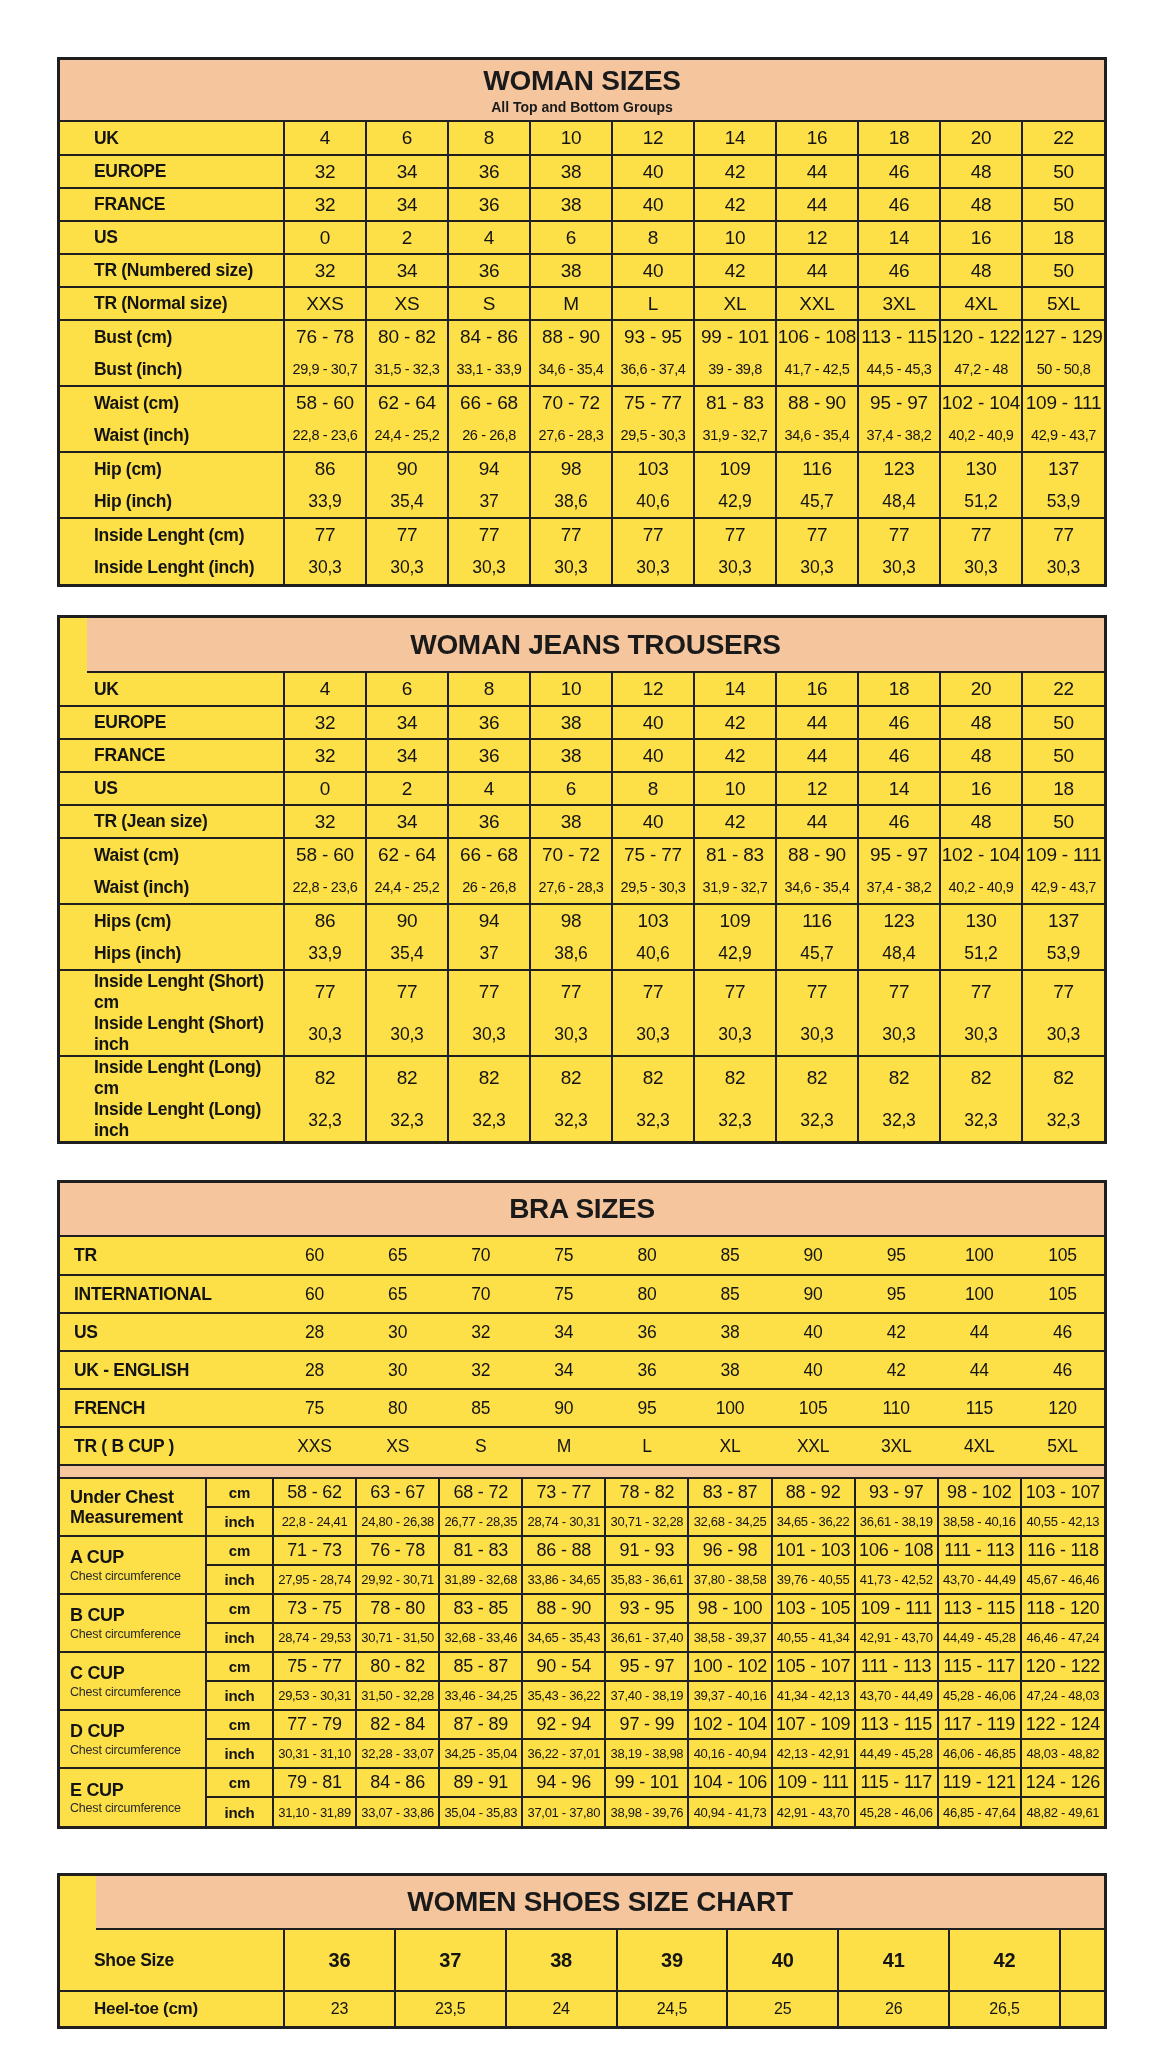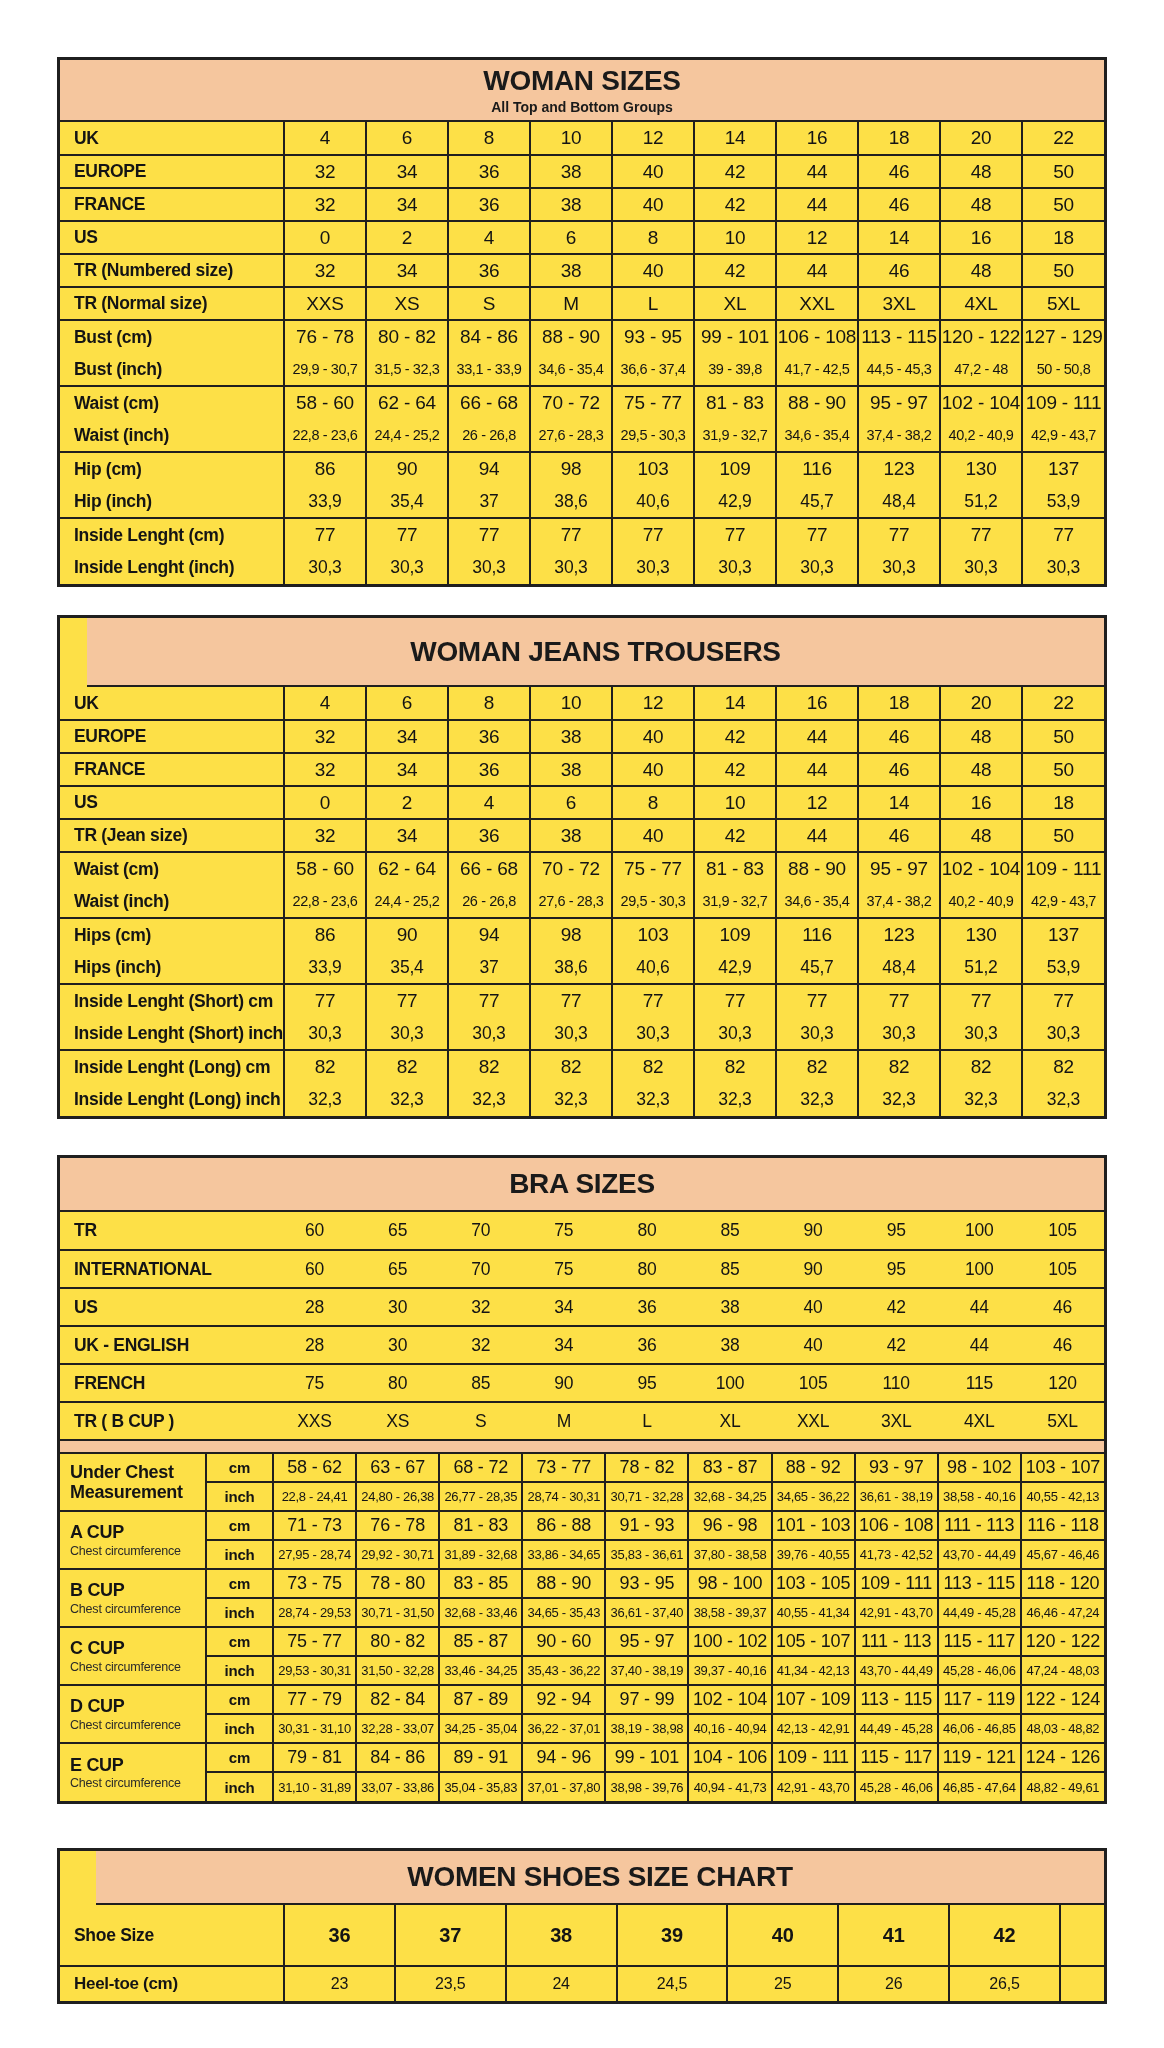--- a/index.html
+++ b/index.html
@@ -8,28 +8,28 @@
     --txt:#141414;
   }
   *{box-sizing:border-box;margin:0;padding:0;}
   body{background:#ffffff;font-family:"Liberation Sans","DejaVu Sans",sans-serif;color:var(--txt);}
   .page{position:relative;width:1164px;height:2048px;background:#ffffff;padding:57px 0 0 57px;overflow:hidden;}
   .tblwrap{width:1050px;border:3px solid var(--bd);background:#fde047;}
   .thead{background:var(--peach);border-bottom:2.5px solid var(--bd);display:flex;flex-direction:column;align-items:center;justify-content:center;}
   .thead .title{font-weight:700;font-size:28px;letter-spacing:-0.3px;color:#1a1a1a;}
   .thead .subtitle{font-weight:700;font-size:14px;margin-top:2px;color:#1a1a1a;}
   #t1 .thead{height:62px;}
-  #t2 .thead{height:69px;margin-left:27px;}
+  #t2 .thead{height:55px;margin-left:27px;}
   #t3 .thead{height:54px;justify-content:center;}
   #t4 .thead{height:54px;margin-left:36px;}
   table{border-collapse:collapse;table-layout:fixed;width:100%;}
   td{padding:0;text-align:center;vertical-align:middle;letter-spacing:-0.2px;}
   
   .sztbl td{border-left:2px solid var(--bd);height:33px;}
-  .sztbl td:first-child{border-left:none;}
+  .sztbl td:first-child{border-left:none;padding-left:34px;}
   .sztbl tr.gt td{border-top:2.5px solid var(--bd);}
   .sztbl tr.gt:first-child td{border-top:none;}
   .sztbl tr.ng td{border-top:none;}
   .lbl{text-align:left;padding-left:14px;font-weight:700;font-size:17.5px;letter-spacing:-0.3px;}
   .val.lg{font-size:19px;font-weight:500;}
   .val.md{font-size:17.5px;font-weight:500;}
   .val.sm{font-size:14.5px;font-weight:500;letter-spacing:-0.4px;}
   .c-lbl{width:224px;}
   
   .bratbl .srow td{border-top:2.5px solid var(--bd);height:38px;}
@@ -655,21 +655,21 @@
           </tr>
           <tr class="cgt">
             <td class="cuplbl" rowspan="2">
               <div class="cupname">C CUP</div>
               <div class="cupsub">Chest circumference</div>
             </td>
             <td class="unit">cm</td>
             <td class="cupcm">75 - 77</td>
             <td class="cupcm">80 - 82</td>
             <td class="cupcm">85 - 87</td>
-            <td class="cupcm">90 - 60</td>
+            <td class="cupcm">90 - 54</td>
             <td class="cupcm">95 - 97</td>
             <td class="cupcm">100 - 102</td>
             <td class="cupcm">105 - 107</td>
             <td class="cupcm">111 - 113</td>
             <td class="cupcm">115 - 117</td>
             <td class="cupcm">120 - 122</td>
           </tr>
           <tr class="cin">
             <td class="unit">inch</td>
             <td class="cupin">29,53 - 30,31</td>

